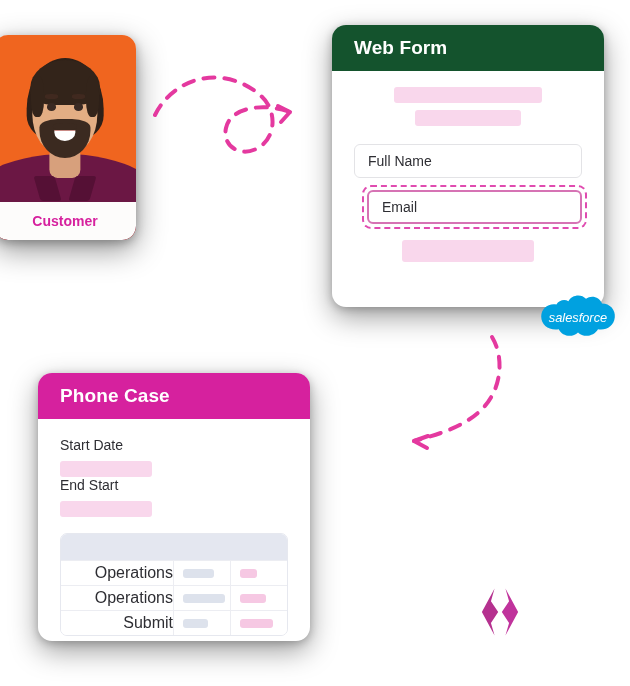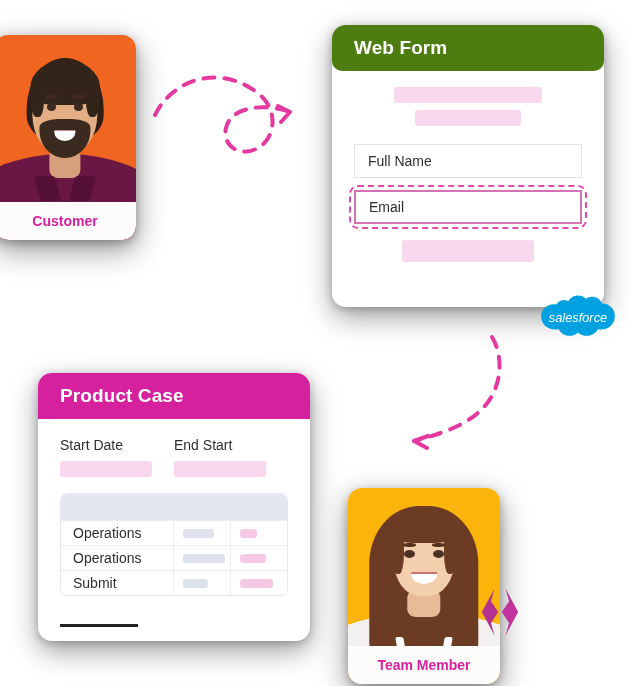--- a/index.html
+++ b/index.html
@@ -151,21 +151,21 @@
   .p-collar {
     position: absolute;
     width: 15%;
     height: 12%;
   }
 
   
   .field {
     height: 34px;
     border: 1px solid #e3e3e6;
-    border-radius: 0;
+    border-radius: 6px;
     display: flex;
     align-items: center;
     padding-left: 13px;
     font-size: 14px;
     color: #2e2e33;
     background: #ffffff;
     box-sizing: border-box;
   }
   .field.is-selected {
     border: 2px solid #d673b4;
@@ -203,23 +203,24 @@
   .tbl-row {
     display: flex;
     align-items: center;
     height: 24px;
     border-top: 1px solid #ecedf2;
     background: #ffffff;
   }
   .tbl-c1 {
     width: 112px;
     padding-left: 12px;
-    font-size: 14px;
+    font-size: 16px;
     color: #2e2e33;
     box-sizing: border-box;
+    text-align: right;
   }
   .tbl-c2 {
     width: 57px;
     border-left: 1px solid #ecedf2;
     height: 100%;
     display: flex;
     align-items: center;
     padding-left: 9px;
     box-sizing: border-box;
   }
@@ -297,36 +298,36 @@
     </div>
   </div>
 
   <svg style="position:absolute; left:150px; top:60px; width:180px; height:115px; overflow:visible;">
     <path d="M 5 55 C 25 15, 75 5, 110 35 C 128 50, 126 78, 108 88
              C 90 98, 72 86, 76 68 C 80 48, 112 42, 140 52" fill="none" stroke="#e4399f" stroke-width="4" stroke-dasharray="11 10" stroke-linecap="round"></path>
     <path d="M 140 52 L 128 46 M 140 52 L 131 62" fill="none" stroke="#e4399f" stroke-width="4" stroke-linecap="round"></path>
   </svg>
 
   <div class="card" style="left:332px; top:25px; width:272px; height:282px;">
-    <div class="card-header" style="background:#4d7c0f;border-radius:10px;">
+    <div class="card-header" style="background:#14532d;">
       <span>Web Form</span>
     </div>
     <div class="card-body">
       <div style="display:flex; justify-content:center; margin-top:16px;">
         <div class="bar" style="width:148px;"></div>
       </div>
       <div style="display:flex; justify-content:center; margin-top:7px;">
         <div class="bar" style="width:106px;"></div>
       </div>
 
       <div class="field" style="margin-top:18px;">
         <span>Full Name</span>
       </div>
 
-      <div class="field is-selected" style="margin-top:12px;">
+      <div class="field is-selected" style="margin-top:12px;margin-left:13px;">
         <span class="sel-outline"></span>
         <span>Email</span>
       </div>
 
 
       <div style="display:flex; justify-content:center; margin-top:16px;">
         <div class="bar" style="width:132px; height:22px;"></div>
       </div>
     </div>
   </div>
@@ -342,24 +343,24 @@
     </svg>
   </div>
 
   <svg style="position:absolute; left:400px; top:335px; width:115px; height:120px; overflow:visible;">
     <path d="M 92 2 C 104 22, 102 52, 84 72 C 66 92, 36 100, 14 106" fill="none" stroke="#e4399f" stroke-width="4" stroke-dasharray="11 10" stroke-linecap="round"></path>
     <path d="M 14 106 L 28 101 M 14 106 L 27 113" fill="none" stroke="#e4399f" stroke-width="4" stroke-linecap="round"></path>
   </svg>
 
   <div class="card" style="left:38px; top:373px; width:272px; height:268px;">
     <div class="card-header" style="background:#d6219e;">
-      <span>Product Case</span>
+      <span>Phone Case</span>
     </div>
     <div class="card-body">
-      <div style="display:flex; margin-top:18px;">
+      <div style="display:flex; margin-top:18px;flex-direction:column;">
         <div style="width:134px;">
           <div class="field-label">Start Date</div>
           <div class="bar" style="width:92px; margin-top:8px;"></div>
         </div>
         <div style="width:134px;">
           <div class="field-label">End Start</div>
           <div class="bar" style="width:92px; margin-top:8px;"></div>
         </div>
       </div>
 
@@ -394,55 +395,20 @@
           <div class="tbl-c3">
             <div class="bar-pink" style="width:33px;"></div>
           </div>
         </div>
       </div>
 
       <div class="rule" style="margin-top:28px;"></div>
     </div>
   </div>
 
-  <div class="photo-card" style="left:348px; top:488px; width:152px; height:196px;">
-    <div class="photo-area">
-      <div class="person">
-        <div class="p-bg" style="background:#fbb40a;"></div>
-
-        <div class="p-shoulders" style="background:#f4f2f0; bottom:-2%; height:38%;"></div>
-
-        <div style="position:absolute; left:50%; transform:translateX(-50%);
-                    top:9%; width:72%; height:86%; background:#6b3b23;
-                    border-radius:46% 46% 30% 30% / 34% 34% 18% 18%;"></div>
-
-        <div class="p-neck" style="background:#e8bb97; top:52%; height:14%;"></div>
-
-        <div class="p-head" style="background:#f3cfad; width:40%; height:40%; top:15%;"></div>
-
-        <div class="p-hair" style="background:#6b3b23; width:43%; height:16%; top:12%;"></div>
-        <div class="p-hairside" style="background:#6b3b23; width:8%; height:26%; left:29%; top:18%;"></div>
-        <div class="p-hairside" style="background:#6b3b23; width:8%; height:26%; right:29%; top:18%;"></div>
-
-        <div class="p-brow" style="left:36%; top:28%; background:#54301d;"></div>
-        <div class="p-brow" style="right:36%; top:28%; background:#54301d;"></div>
-
-        <div class="p-eye" style="left:37%; top:31.5%; background:#4a3225;"></div>
-        <div class="p-eye" style="right:37%; top:31.5%; background:#4a3225;"></div>
-
-        <div class="p-mouth" style="top:43%; width:17%; height:5%; background:#ffffff; border-top:2px solid #c9736f;"></div>
-
-        <div style="position:absolute; left:33%; top:76%; width:5%; height:16%;
-                    background:#ffffff; transform:skewX(10deg); border-radius:2px;"></div>
-        <div style="position:absolute; right:33%; top:76%; width:5%; height:16%;
-                    background:#ffffff; transform:skewX(-10deg); border-radius:2px;"></div>
-      </div>
-      <div class="photo-label">Team Member</div>
-    </div>
-  </div>
 
   <div class="code-logo" style="left:471px; top:583px;">
     <svg viewBox="0 0 64 64" style="width:100%; height:100%;">
       <path d="M26 6 L12 32 L26 58 L22 44 L30 32 L22 20 Z" fill="#b5318f"></path>
       <path d="M38 6 L52 32 L38 58 L42 44 L34 32 L42 20 Z" fill="#c0339c"></path>
     </svg>
   </div>
 
 </div>
 

